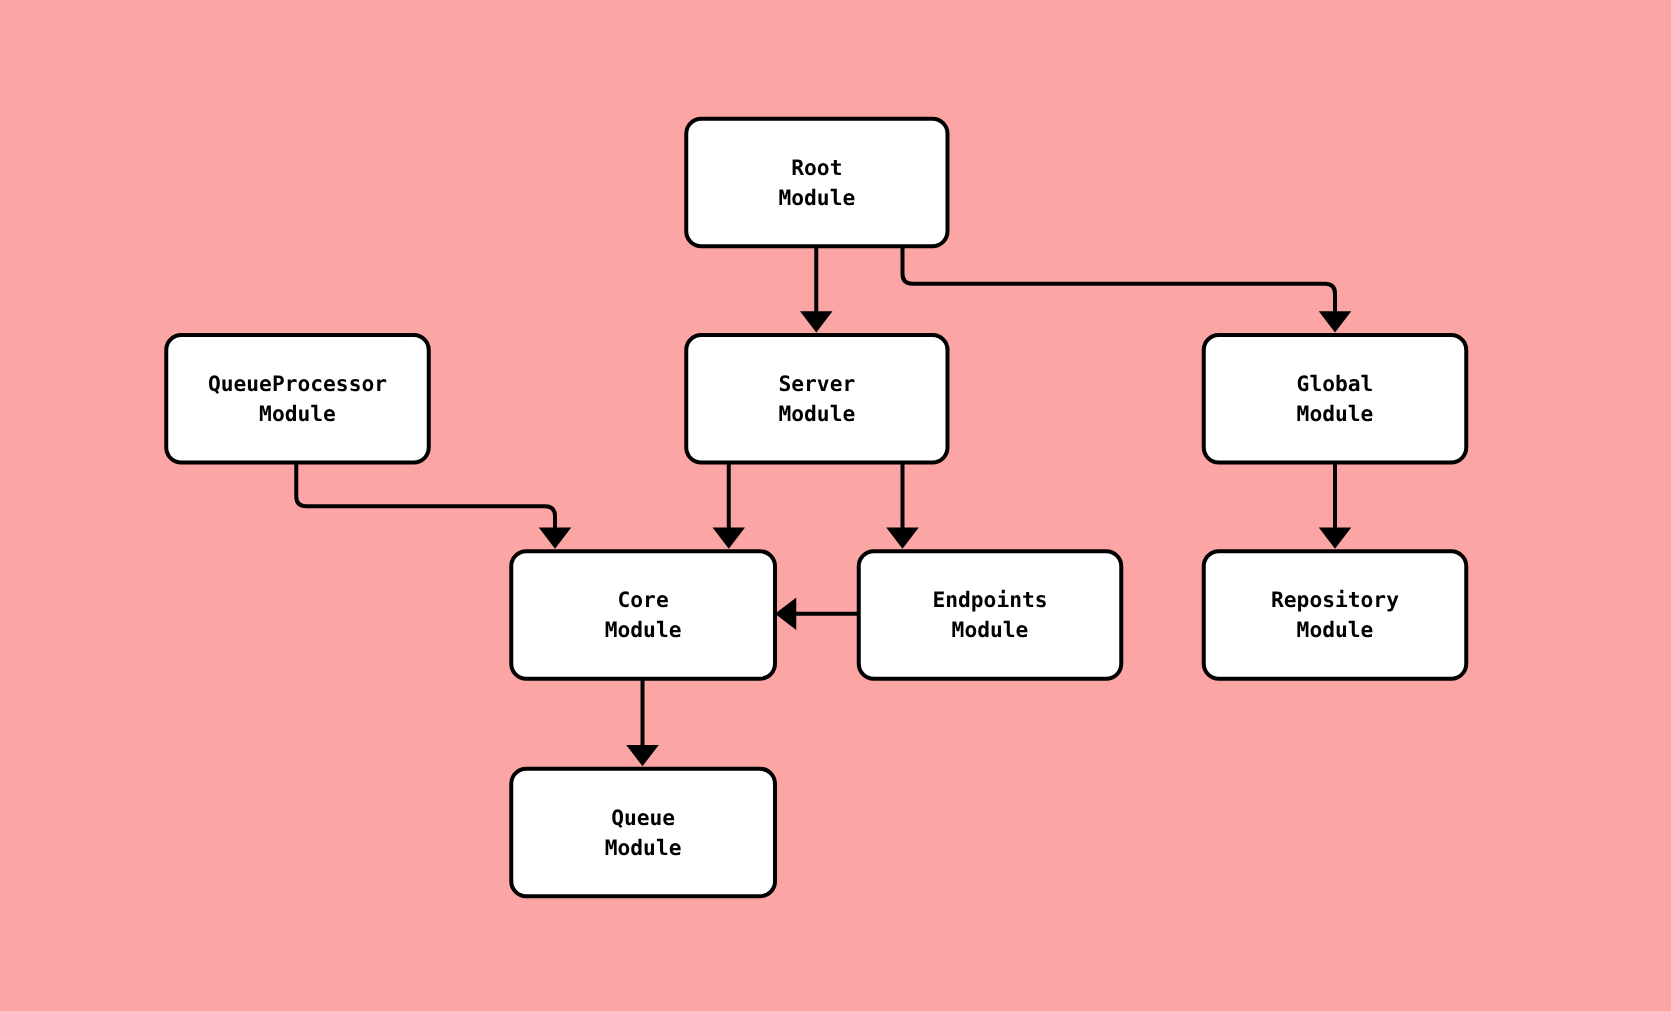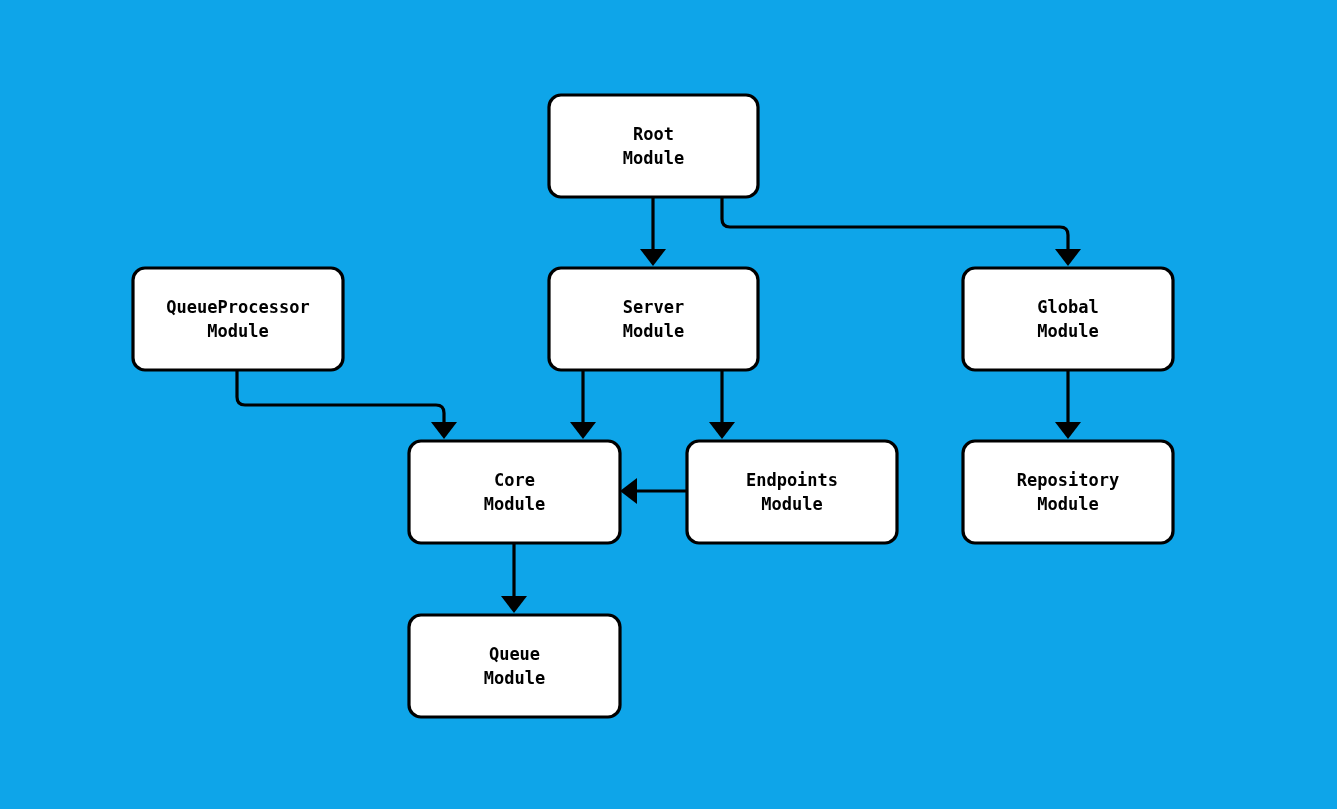--- a/index.html
+++ b/index.html
@@ -11,21 +11,21 @@
   body {
     width: 1337px;
     height: 809px;
     overflow: hidden;
     font-family: "DejaVu Sans Mono", "Liberation Mono", monospace;
   }
   #diagram-canvas {
     position: relative;
     width: 1337px;
     height: 809px;
-    background: #0ea5e9;
+    background: #fca5a5;
   }
   #diagram-svg {
     position: absolute;
     top: 0;
     left: 0;
     width: 1337px;
     height: 809px;
     display: block;
   }
   .node-label {

